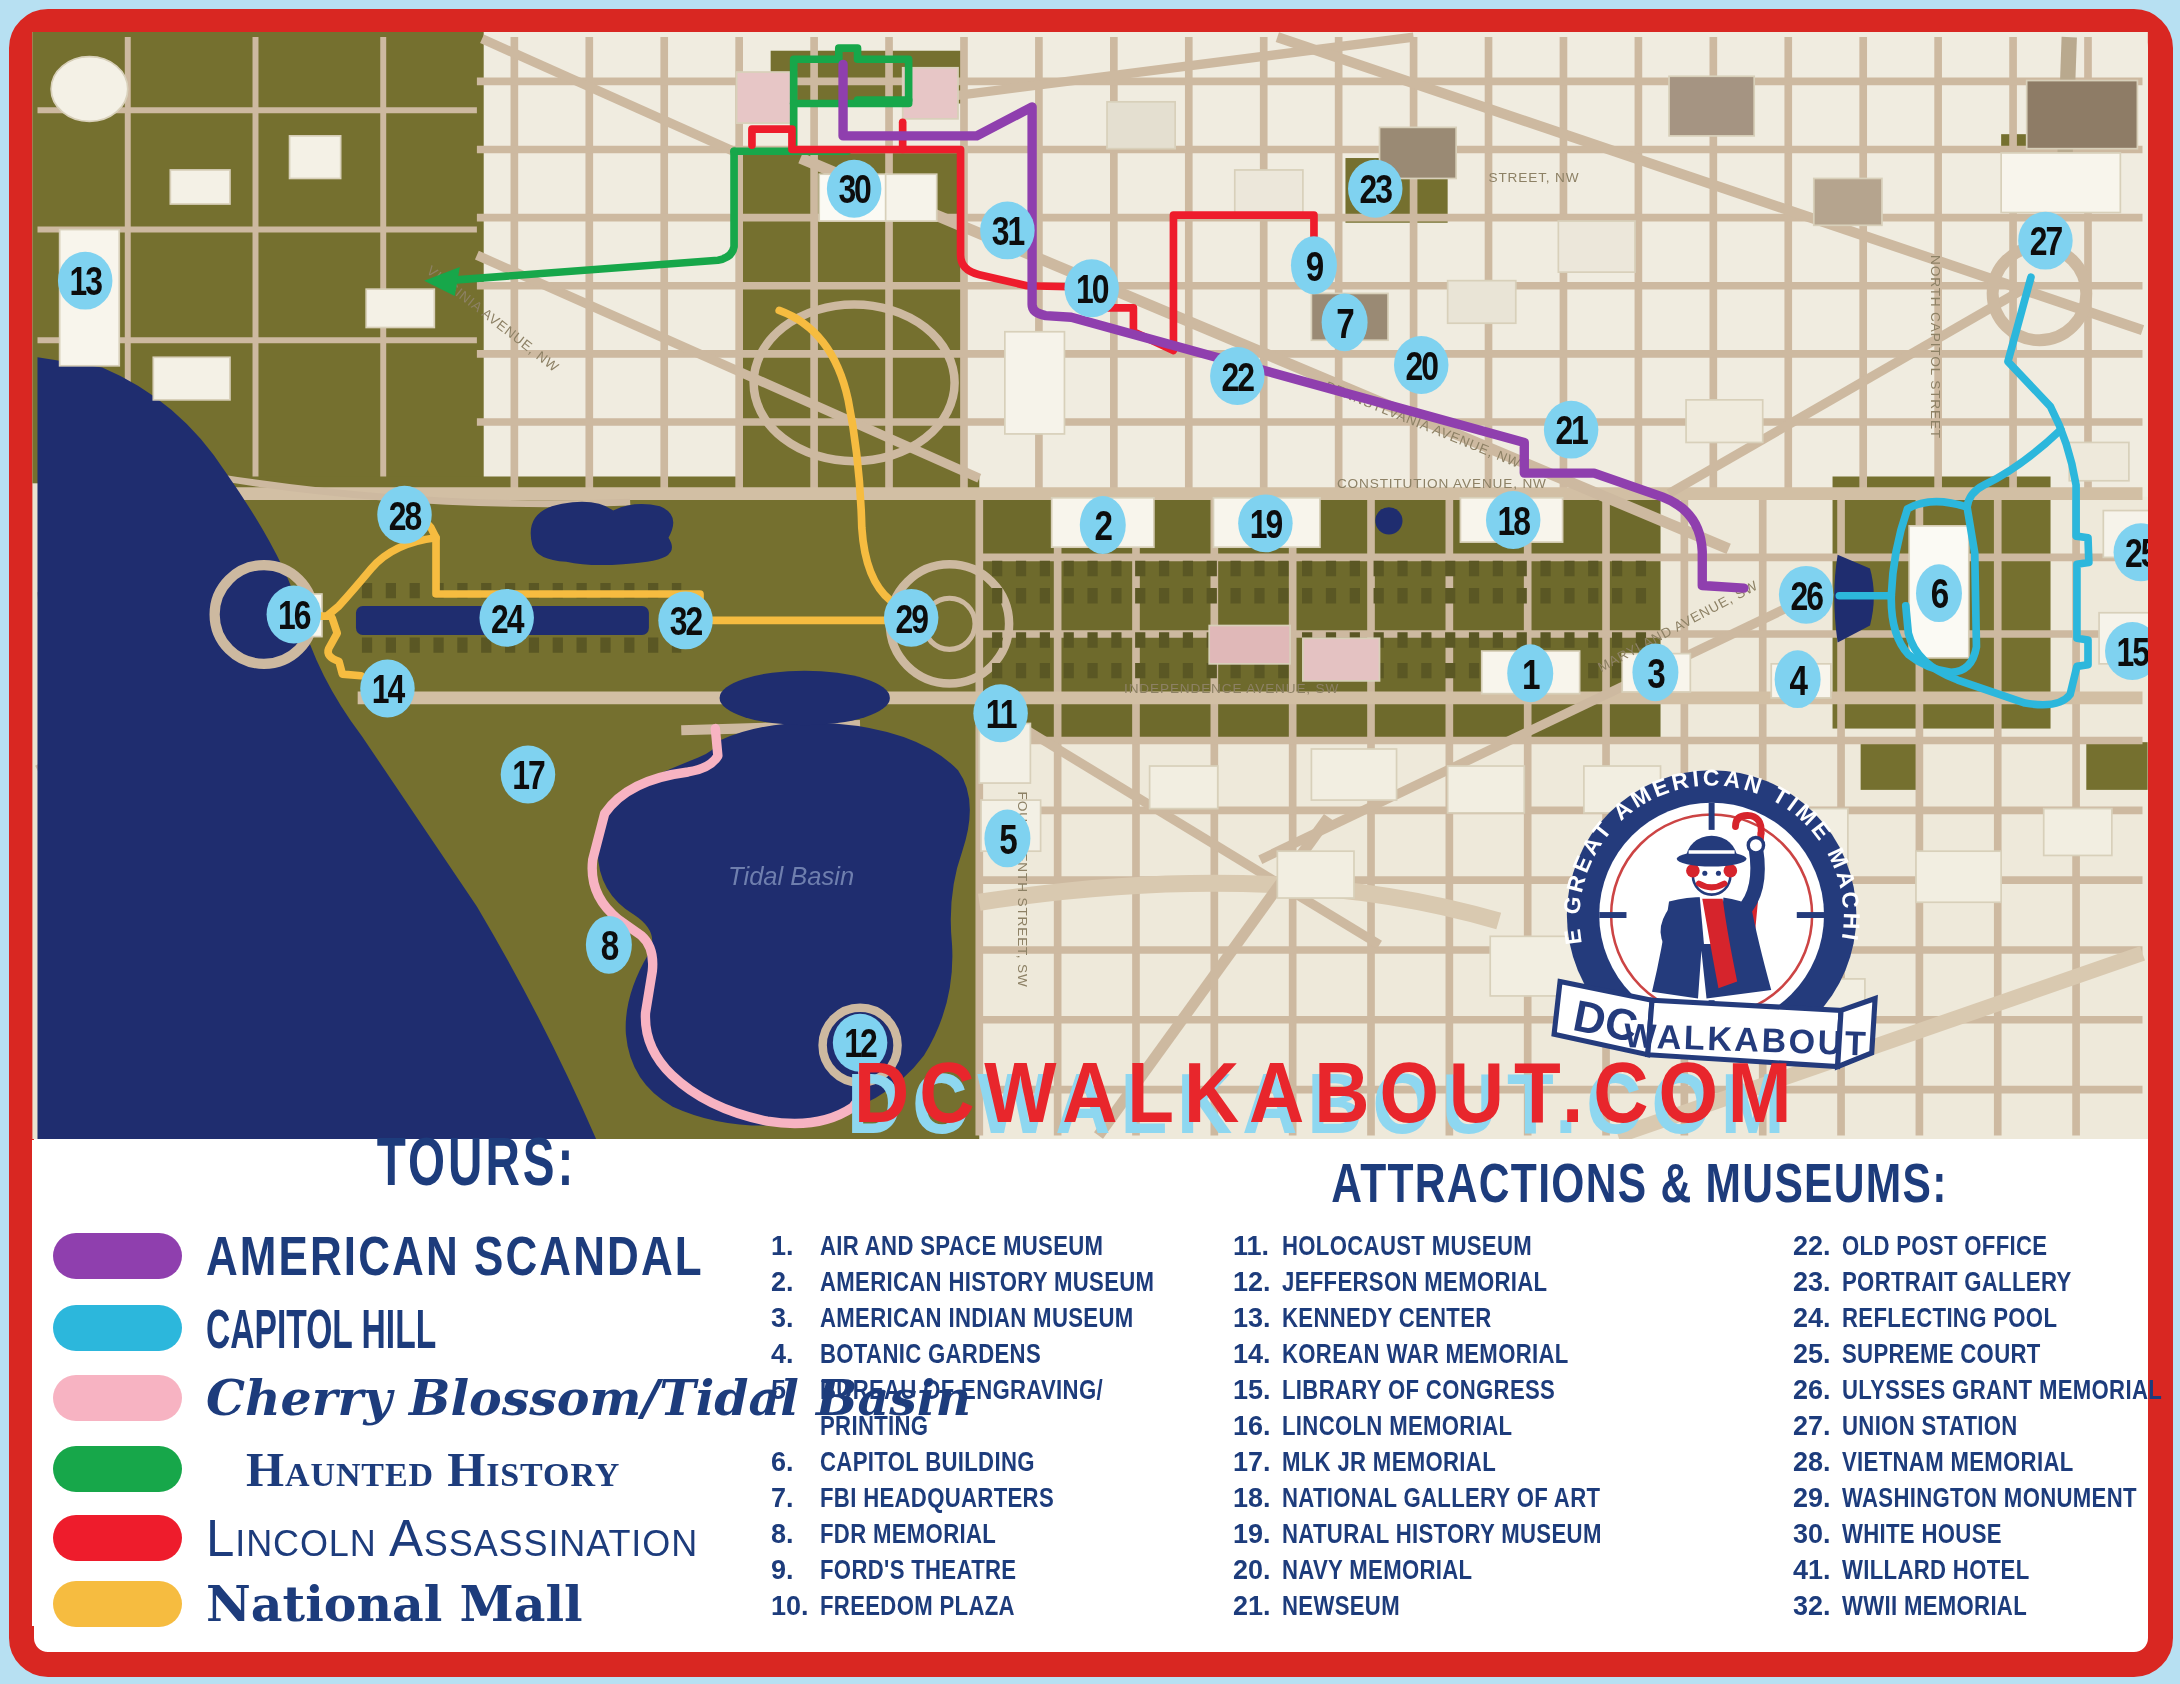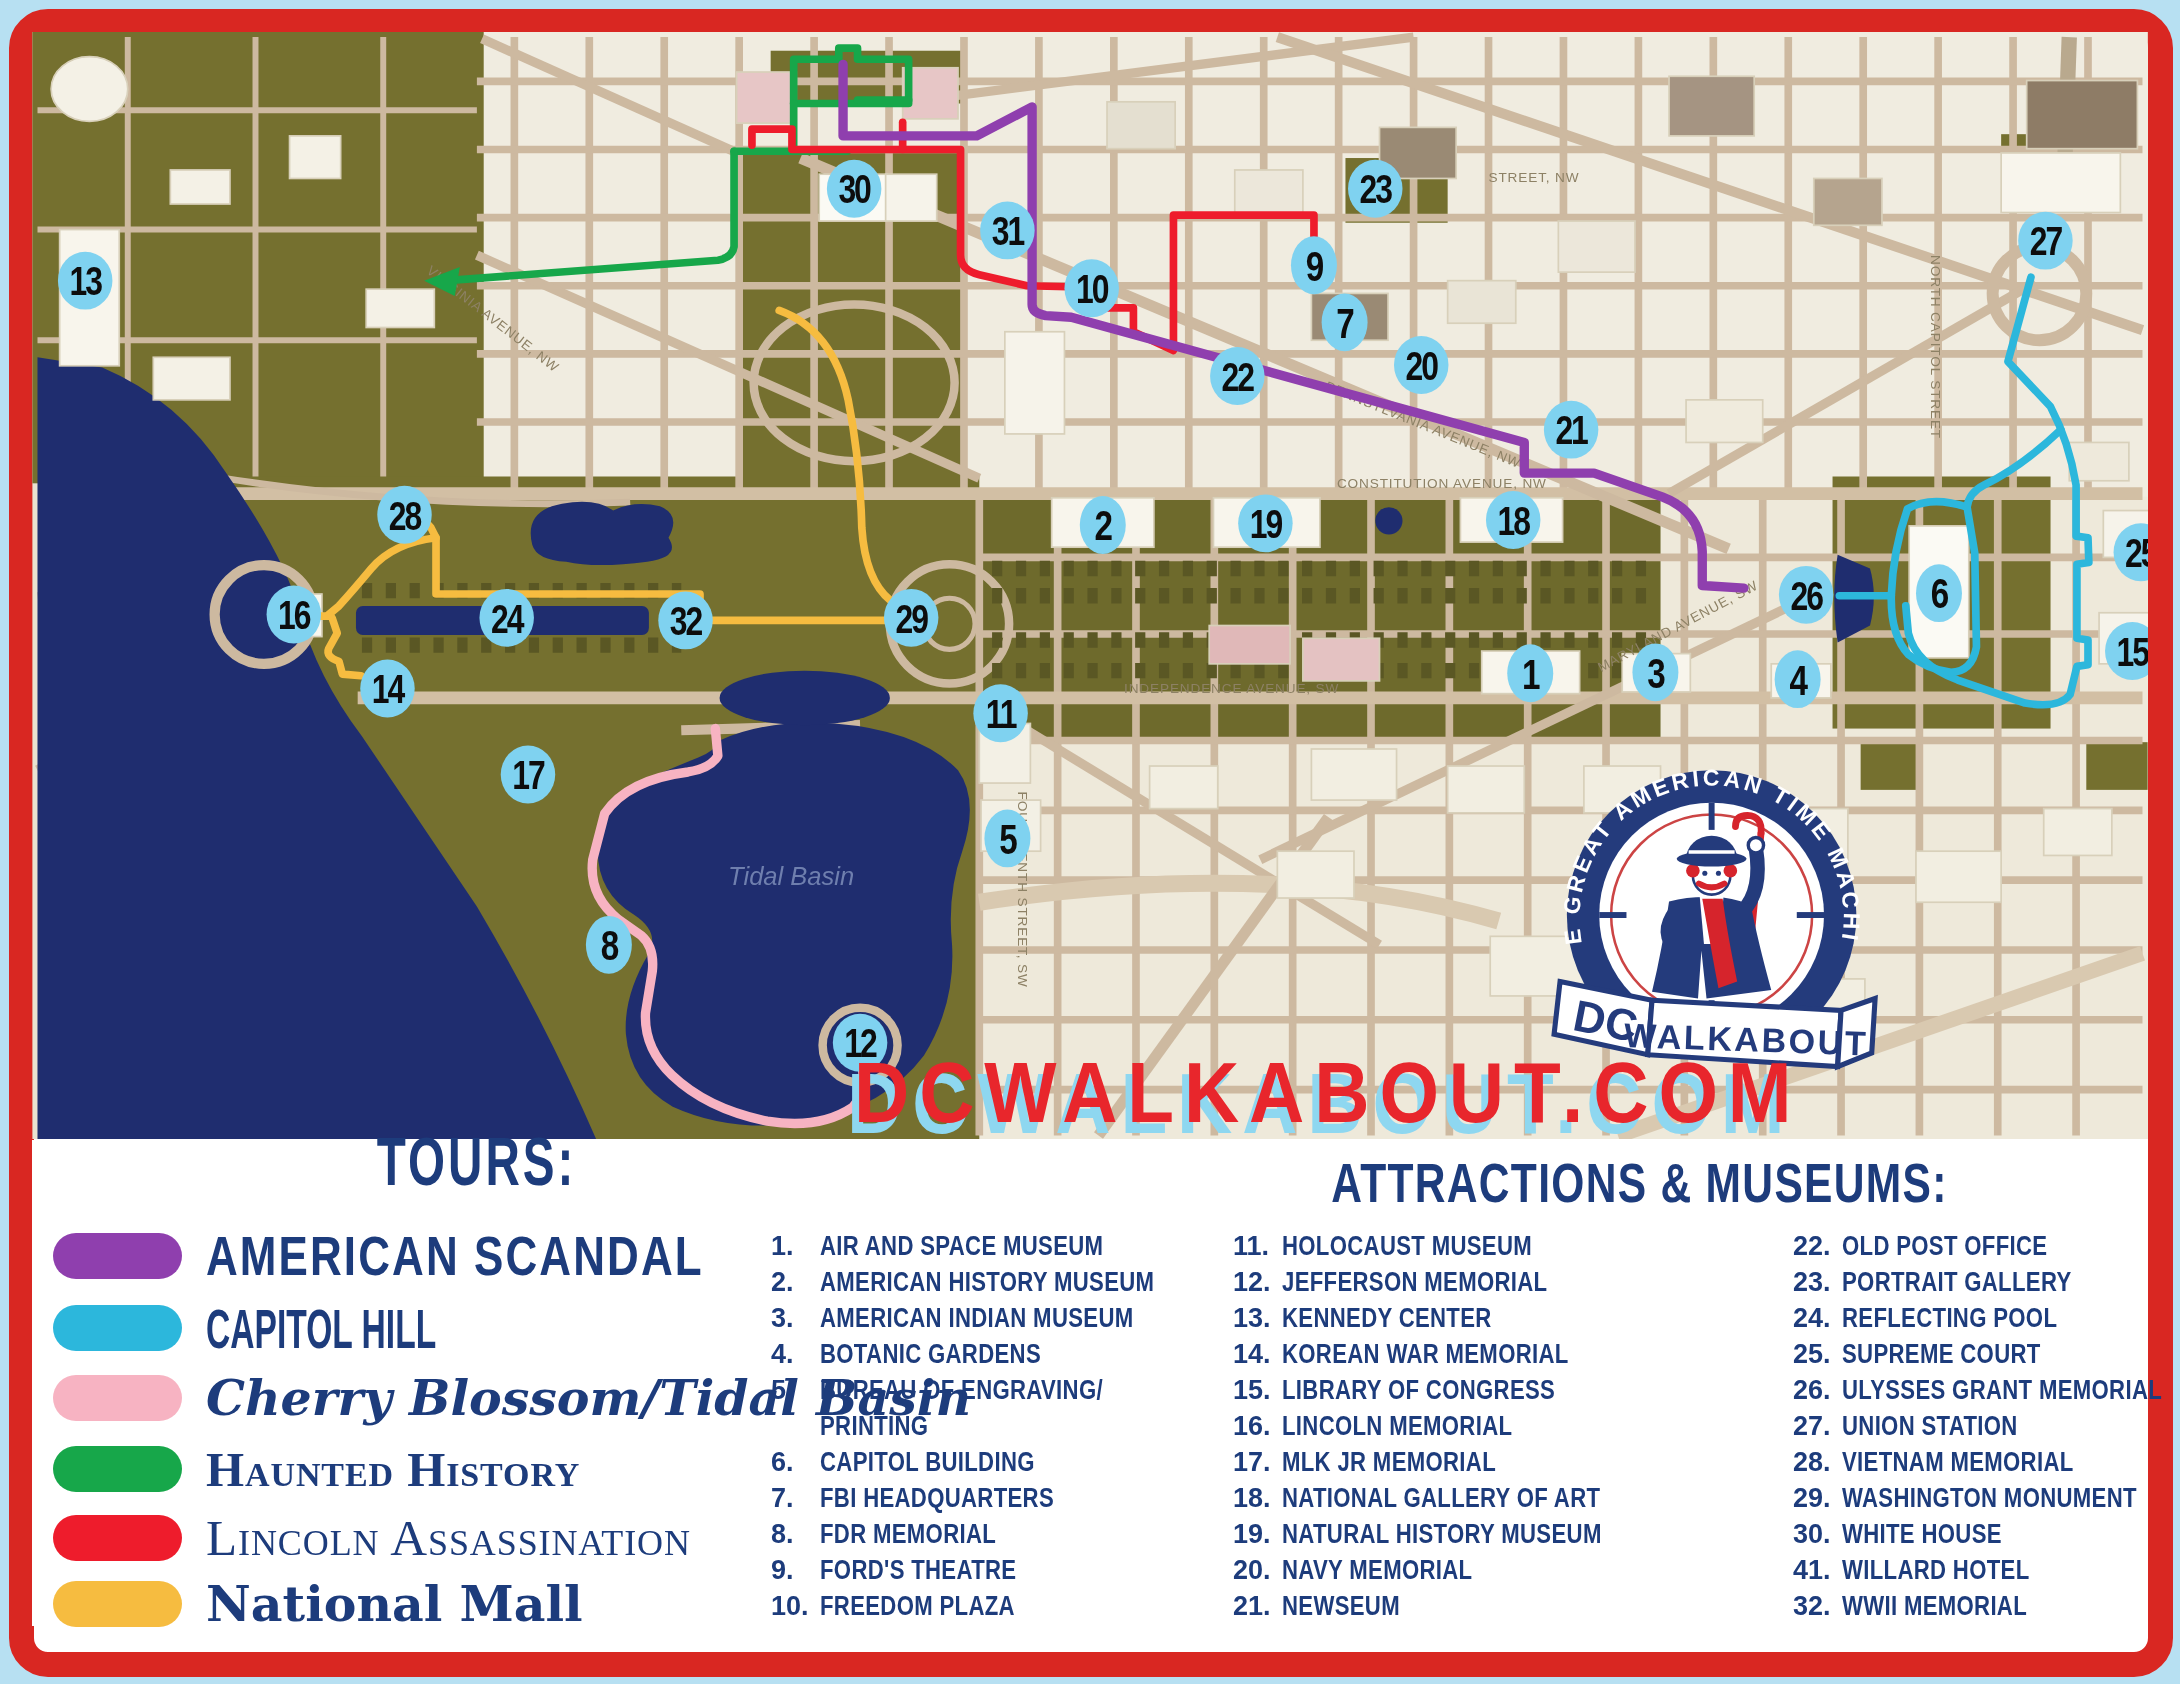--- a/index.html
+++ b/index.html
@@ -19,21 +19,21 @@
   .tours-title span{display:inline-block;font-weight:900;font-size:68px;letter-spacing:4.3px;color:#1d3c7c;transform:scaleX(.70);}
   .attr-title{position:absolute;left:767px;top:1150px;width:1278px;text-align:right;}
   .attr-title span{display:inline-block;font-weight:900;font-size:56px;letter-spacing:1.7px;color:#1d3c7c;transform:scaleX(.76);}
   .tour-row{position:absolute;left:53px;height:46px;display:flex;align-items:center;}
   .pill{width:129px;height:46px;border-radius:23px;flex:0 0 129px;}
   .tour-label{margin-left:24px;white-space:nowrap;color:#1d3c7c;transform-origin:left center;display:inline-block;}
   .t-marquee{font-weight:900;font-size:55px;letter-spacing:2.6px;transform:scaleX(.80);}
   .t-block{font-weight:900;font-size:56px;letter-spacing:0px;transform:scaleX(.60);}
   .t-script{font-family:"DejaVu Serif",serif;font-style:italic;font-weight:700;font-size:49px;}
   .t-smallcaps{font-family:"Liberation Serif",serif;font-variant:small-caps;font-weight:700;font-size:49px;letter-spacing:0.9px;}
-  .t-serifcaps{font-family:Liberation Serif, serif;font-variant:small-caps;font-weight:400;font-size:51px;letter-spacing:0.9px;}
+  .t-serifcaps{font-family:Liberation Sans, sans-serif;font-variant:small-caps;font-weight:400;font-size:51px;letter-spacing:0.9px;}
   .t-boldserif{font-family:"DejaVu Serif",serif;font-weight:700;font-size:49px;}
   .attr-col{position:absolute;top:1228px;}
   .attr-item{display:flex;line-height:36px;height:36px;}
   .attr-item .num{width:49px;flex:0 0 49px;font-weight:700;font-size:27px;color:#1d3c7c;}
   .attr-item .lbl{font-weight:700;font-size:27px;letter-spacing:0.4px;color:#1d3c7c;white-space:nowrap;transform:scaleX(.82);transform-origin:left center;display:inline-block;}
   .website{
     position:absolute;left:854px;top:1044px;white-space:nowrap;
     font-weight:900;font-size:85px;letter-spacing:11px;color:#e8262c;
     transform:scaleX(.90);transform-origin:left center;
     text-shadow:-7.7px 11px 0 #8ed7f0;
@@ -453,21 +453,21 @@
       <span class="tour-label t-marquee">AMERICAN SCANDAL</span>
     </div>
     <div class="tour-row" style="top: 1305px;">
       <span class="pill" style="background: rgb(44, 183, 220);"></span>
       <span class="tour-label t-block">CAPITOL HILL</span>
     </div>
     <div class="tour-row" style="top: 1375px;">
       <span class="pill" style="background: rgb(247, 179, 194);"></span>
       <span class="tour-label t-script">Cherry Blossom/Tidal Basin</span>
     </div>
-    <div class="tour-row" style="top: 1446px;">
+    <div class="tour-row" style="top: 1446px; gap: 40px;">
       <span class="pill" style="background: rgb(23, 167, 74);"></span>
       <span class="tour-label t-smallcaps">Haunted History</span>
     </div>
     <div class="tour-row" style="top: 1515px;">
       <span class="pill" style="background: rgb(238, 28, 44);"></span>
       <span class="tour-label t-serifcaps">Lincoln Assassination</span>
     </div>
     <div class="tour-row" style="top: 1581px;">
       <span class="pill" style="background: rgb(246, 188, 64);"></span>
       <span class="tour-label t-boldserif">National Mall</span>

